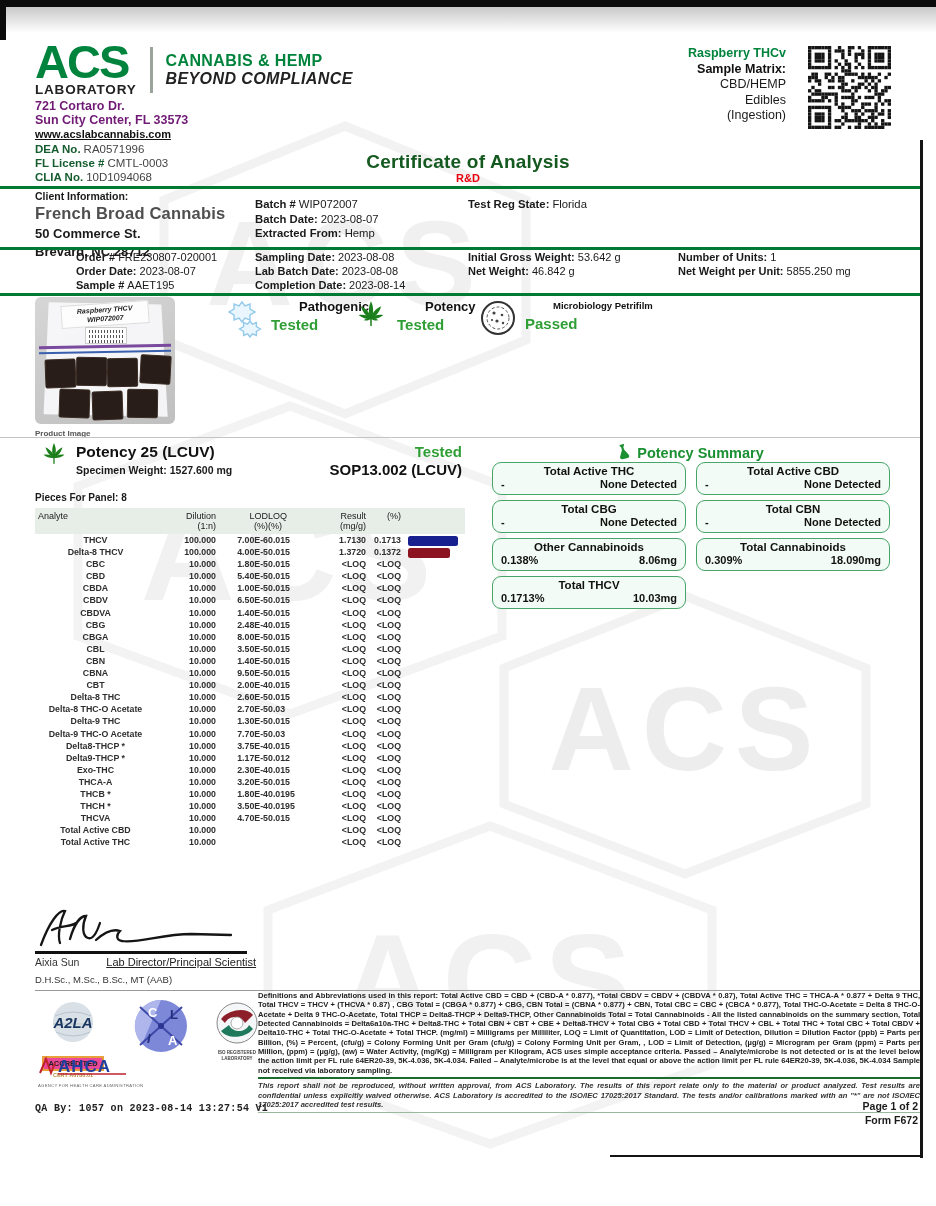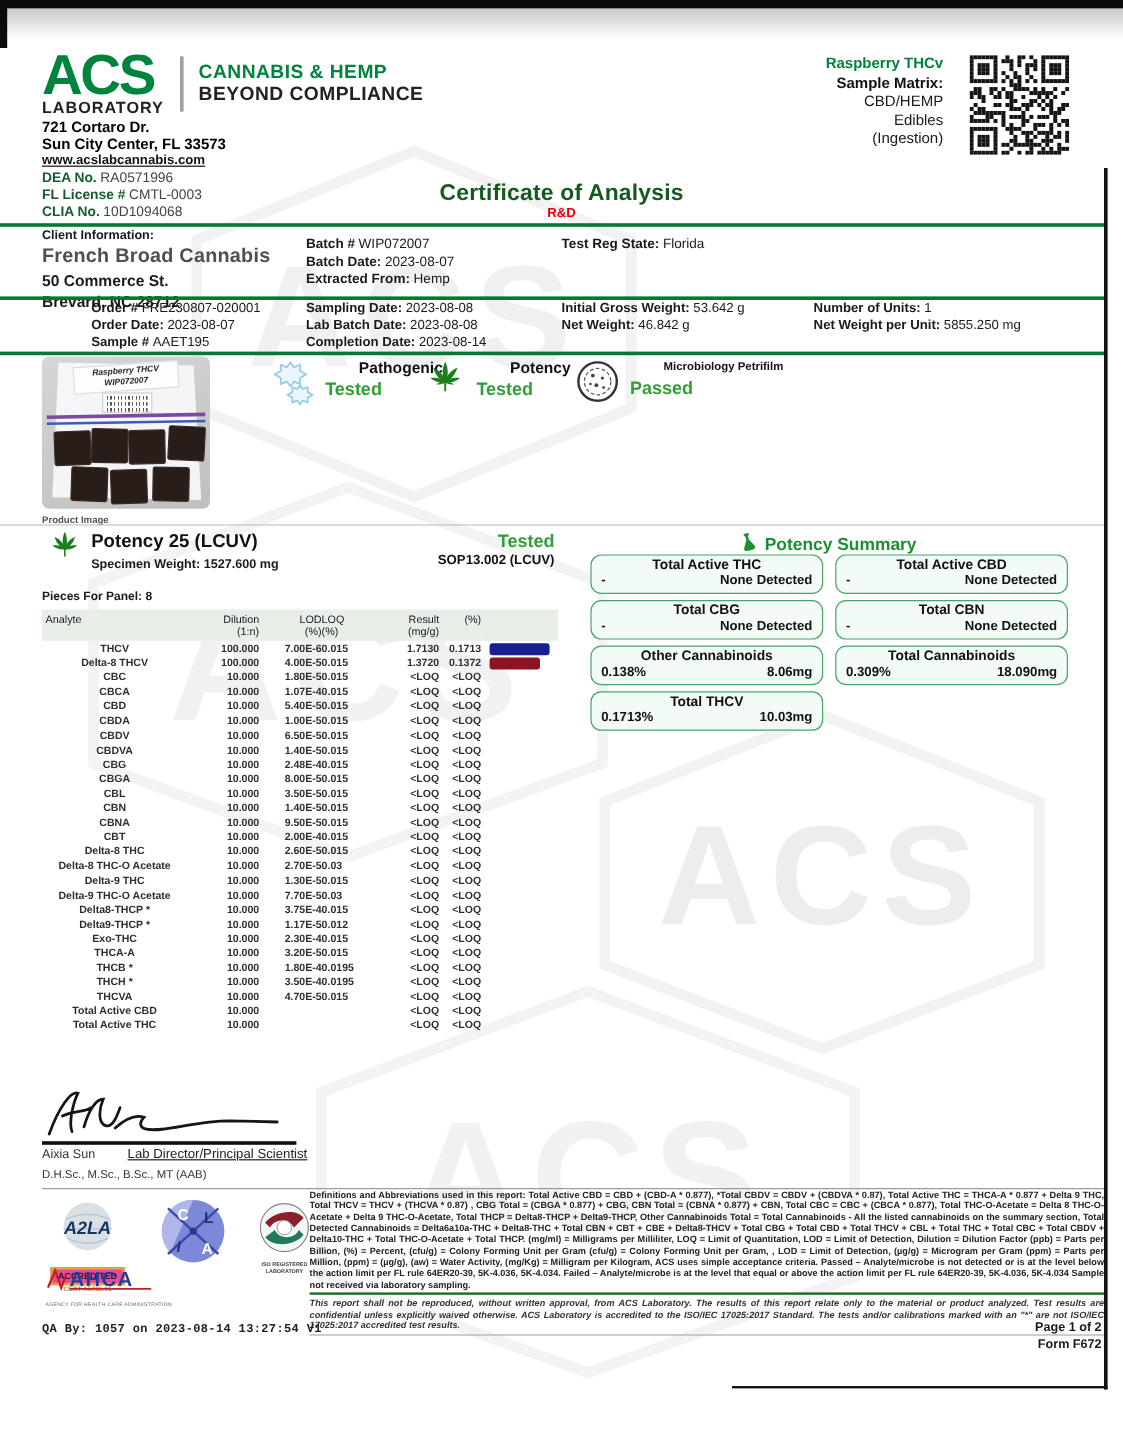--- a/index.html
+++ b/index.html
@@ -15,23 +15,23 @@
   .scan-bottom{left:610px;top:1155px;width:313px;height:2px;background:#141414;z-index:5;}
   
   .wm{pointer-events:none;z-index:0;}
   .wm svg{display:block;}
   
   .logo-row{left:35px;top:42px;display:flex;align-items:center;gap:13px;}
   .acs-big{font-size:47px;font-weight:bold;color:#00843d;letter-spacing:-2px;line-height:40px;}
   .acs-lab{font-size:13.5px;font-weight:bold;color:#222;letter-spacing:.8px;line-height:15px;}
   .logo-div{width:3px;height:46px;background:#9aa49a;}
   .tagline1{font-size:16px;font-weight:bold;color:#00843d;letter-spacing:.4px;}
-  .tagline2{font-size:16px;font-weight:bold;color:#222;letter-spacing:.4px;}
+  .tagline2{font-size:16px;font-weight:bold;color:#222;letter-spacing:.4px;font-style:italic;}
   .addr{left:35px;top:99px;font-size:11.5px;font-weight:bold;line-height:14.2px;}
-  .addr .grn{color:#000000;font-size:12.5px;}
+  .addr .grn{color:#701a75;font-size:12.5px;}
   .addr a{color:#111;text-decoration:underline;font-size:11px;}
   .kv .k{font-weight:bold;margin-right:3px;}
   .addr .kv .k{color:#155c2e;}
   .addr .kv .v{font-weight:normal;color:#444;}
   .doc-title{left:0;top:151px;width:936px;text-align:center;font-size:19px;font-weight:bold;color:#14591f;letter-spacing:.2px;}
   .doc-sub{left:0;top:172px;width:936px;text-align:center;font-size:11px;font-weight:bold;color:#e8000d;}
   .sample-blk{left:586px;top:46px;width:200px;text-align:right;font-size:12.5px;line-height:15.5px;}
   .sample-name{color:#00843d;font-weight:bold;}
   .sample-matrix{font-weight:bold;color:#111;}
   .qr{left:808px;top:46px;}
@@ -60,21 +60,21 @@
   
   .badge{display:flex;gap:7px;align-items:flex-start;}
   .badge-title{font-size:13px;font-weight:bold;color:#111;line-height:15px;padding-left:28px;}
   .badge-title.small{font-size:9.5px;}
   .badge-status{font-size:15px;font-weight:bold;color:#2f9e35;margin-top:2px;}
   
   .pot-head{left:76px;top:443px;font-size:15.5px;font-weight:bold;color:#111;}
   .pot-spec{left:76px;top:464px;font-size:10.5px;font-weight:bold;}
   .pot-tested{left:300px;top:443px;width:162px;text-align:right;}
   .pot-tested .t1{font-size:15px;font-weight:bold;color:#2f9e35;}
-  .pot-tested .t2{font-size:11px;font-weight:bold;color:#111;margin-top:1px;}
+  .pot-tested .t2{font-size:15px;font-weight:bold;color:#111;margin-top:1px;}
   .pieces{left:35px;top:492px;font-size:10px;font-weight:bold;}
   table.ptable{border-collapse:collapse;table-layout:fixed;width:420px;}
   .ptable th{background:#e7ede7;font-weight:normal;font-size:9px;line-height:10px;
              padding:3px 0 3px;vertical-align:top;}
   .ptable th.col0{text-align:left;padding-left:3px;}
   .ptable td{font-size:8.8px;line-height:12.1px;font-weight:bold;color:#2e2e2e;white-space:nowrap;padding:0;}
   .col0{width:118px;text-align:center;}
   .col1{width:60px;text-align:right;}
   .col2{width:52px;text-align:right;}
   .col3{width:47px;text-align:left;margin-top:36px;}
@@ -678,29 +678,20 @@
           <tr>
             <td class="col0">CBC</td>
             <td class="col1">10.000</td>
             <td class="col2">1.80E-5</td>
             <td class="col3">0.015</td>
             <td class="col4">&lt;LOQ</td>
             <td class="col5">&lt;LOQ</td>
             <td class="col6"></td>
           </tr>
           <tr>
-            <td class="col0">CBCA</td>
-            <td class="col1">10.000</td>
-            <td class="col2">1.07E-4</td>
-            <td class="col3">0.015</td>
-            <td class="col4">&lt;LOQ</td>
-            <td class="col5">&lt;LOQ</td>
-            <td class="col6"></td>
-          </tr>
-          <tr>
             <td class="col0">CBD</td>
             <td class="col1">10.000</td>
             <td class="col2">5.40E-5</td>
             <td class="col3">0.015</td>
             <td class="col4">&lt;LOQ</td>
             <td class="col5">&lt;LOQ</td>
             <td class="col6"></td>
           </tr>
           <tr>
             <td class="col0">CBDA</td>

